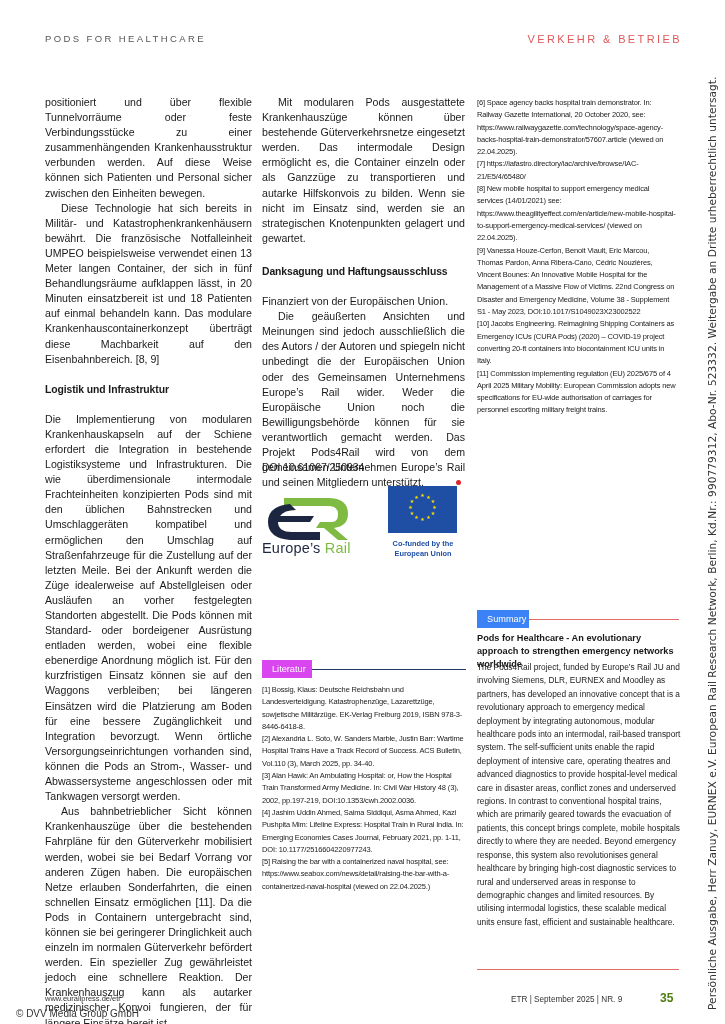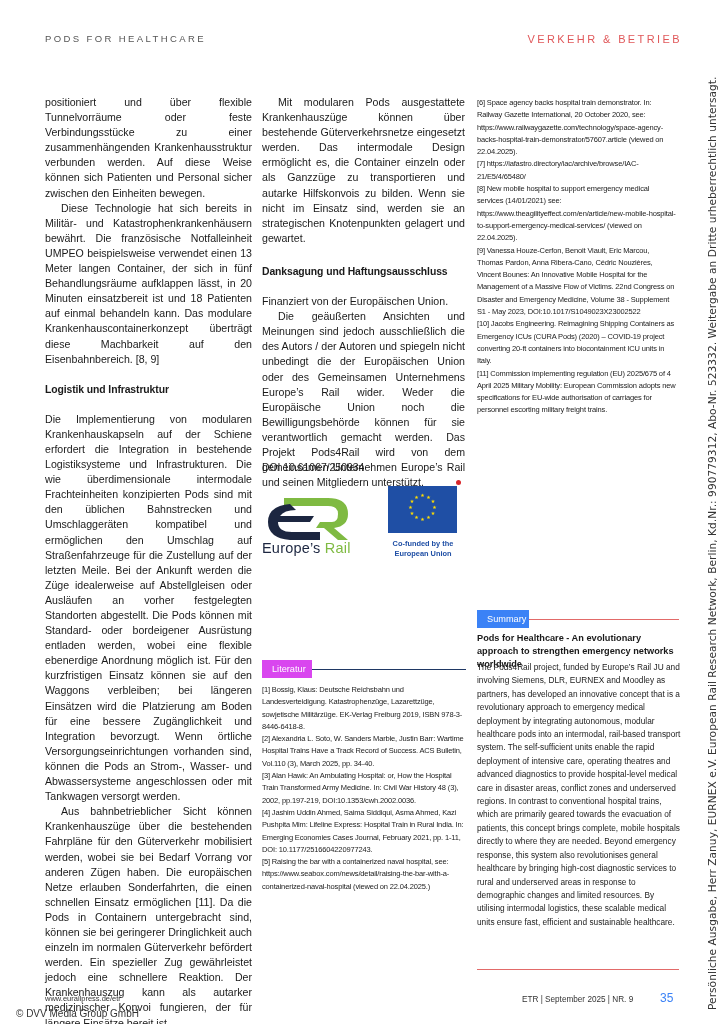--- a/index.html
+++ b/index.html
@@ -55,22 +55,22 @@
   .sum-title {
     position: absolute; left: 477px; top: 632px; width: 205px; font-weight: bold; font-size: 9.2px;
     line-height: 13px; font-family: "Liberation Sans Narrow", "Liberation Sans", sans-serif;
   }
   .sum-body {
     position: absolute; left: 477px; top: 661px; width: 205px; font-size: 8.3px; line-height: 13.4px; color: #222;
   }
   .sum-bottom-line { position: absolute; left: 477px; top: 969px; width: 202px; height: 1px; background: #e26a69; }
   .footer-url { position: absolute; left: 45px; top: 994px; font-size: 7.5px; color: #333; }
   .footer-copy { position: absolute; left: 16px; top: 1008px; font-size: 10px; color: #333; }
-  .footer-issue { position: absolute; left: 511px; top: 995px; font-size: 8.2px; color: #333; margin-left: 11px; }
-  .page-number { position: absolute; left: 660px; top: 991px; font-size: 12px; font-weight: normal; color: #3b82f6; }
+  .footer-issue { position: absolute; left: 511px; top: 995px; font-size: 8.2px; color: #333; }
+  .page-number { position: absolute; left: 660px; top: 991px; font-size: 12px; font-weight: bold; color: #4d7c0f; }
   .side-note {
     position: absolute; left: 706px; top: 1010px; transform-origin: 0 0; transform: rotate(-90deg);
     width: 880px; font-size: 10.6px; color: #333; white-space: nowrap; font-family: "DejaVu Sans", sans-serif;
     letter-spacing: 0.05px;
   }
 </style>
 </head>
 <body>
 
 <div class="running-head-left">PODS FOR HEALTHCARE</div>

